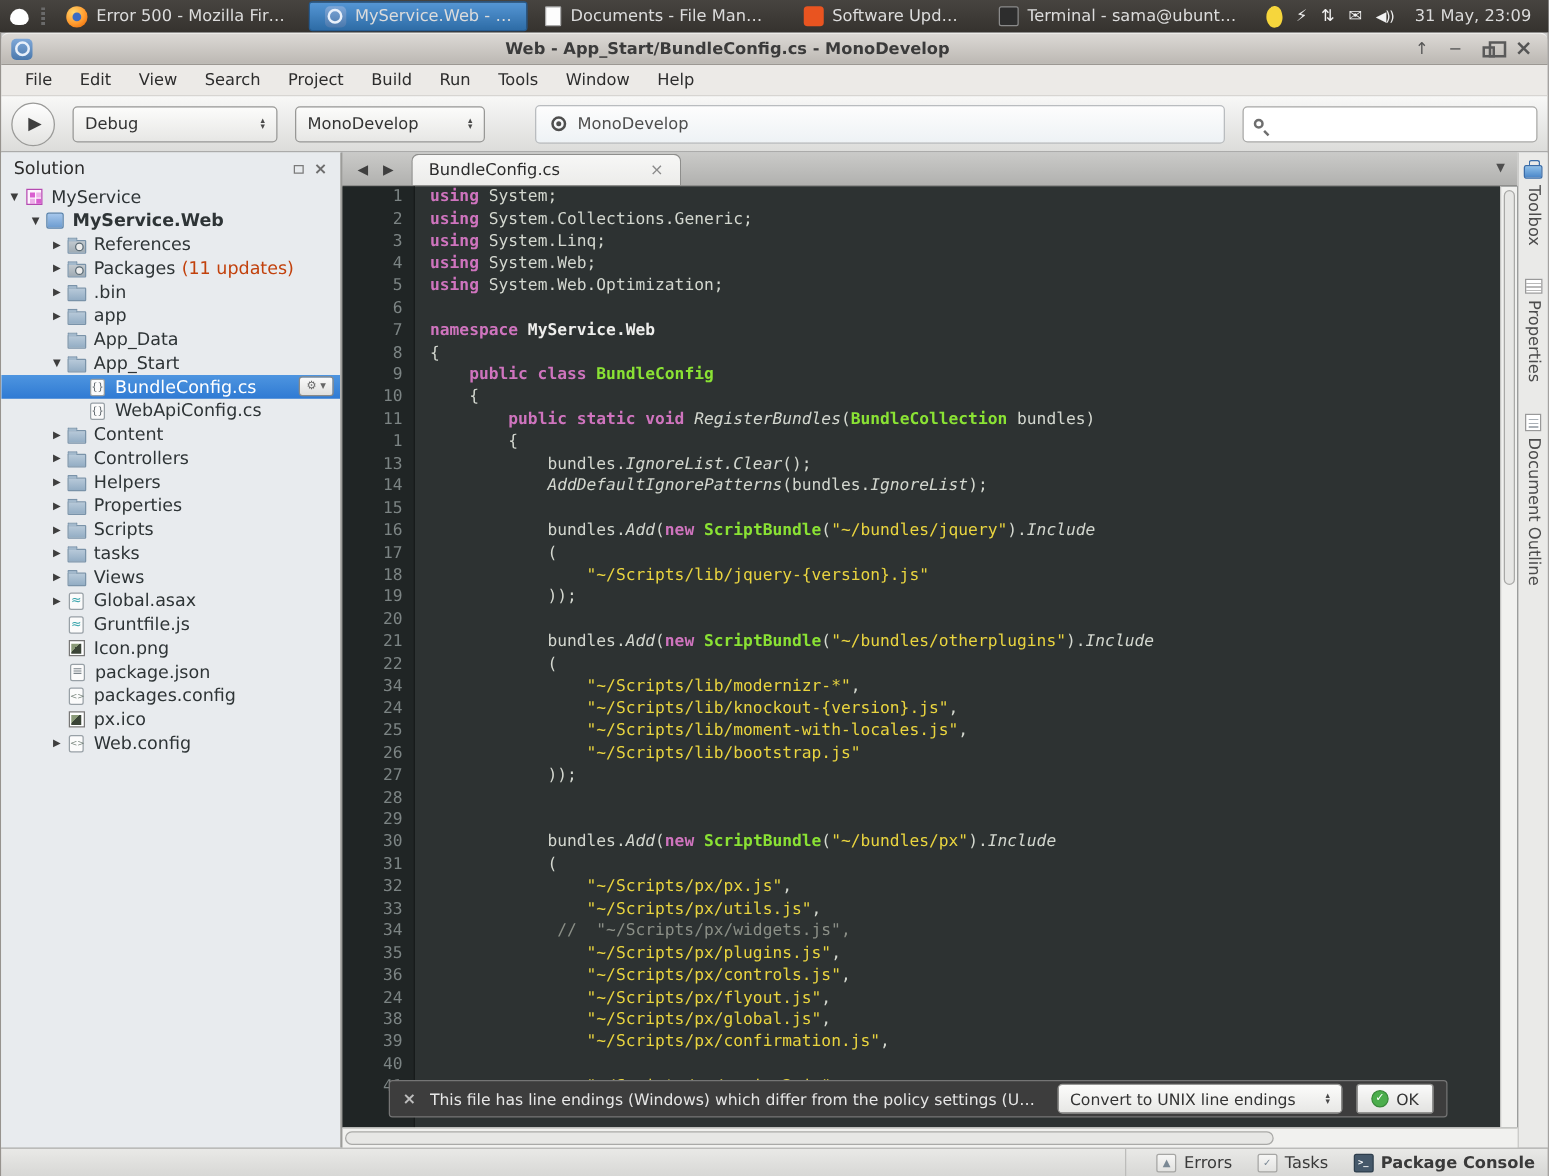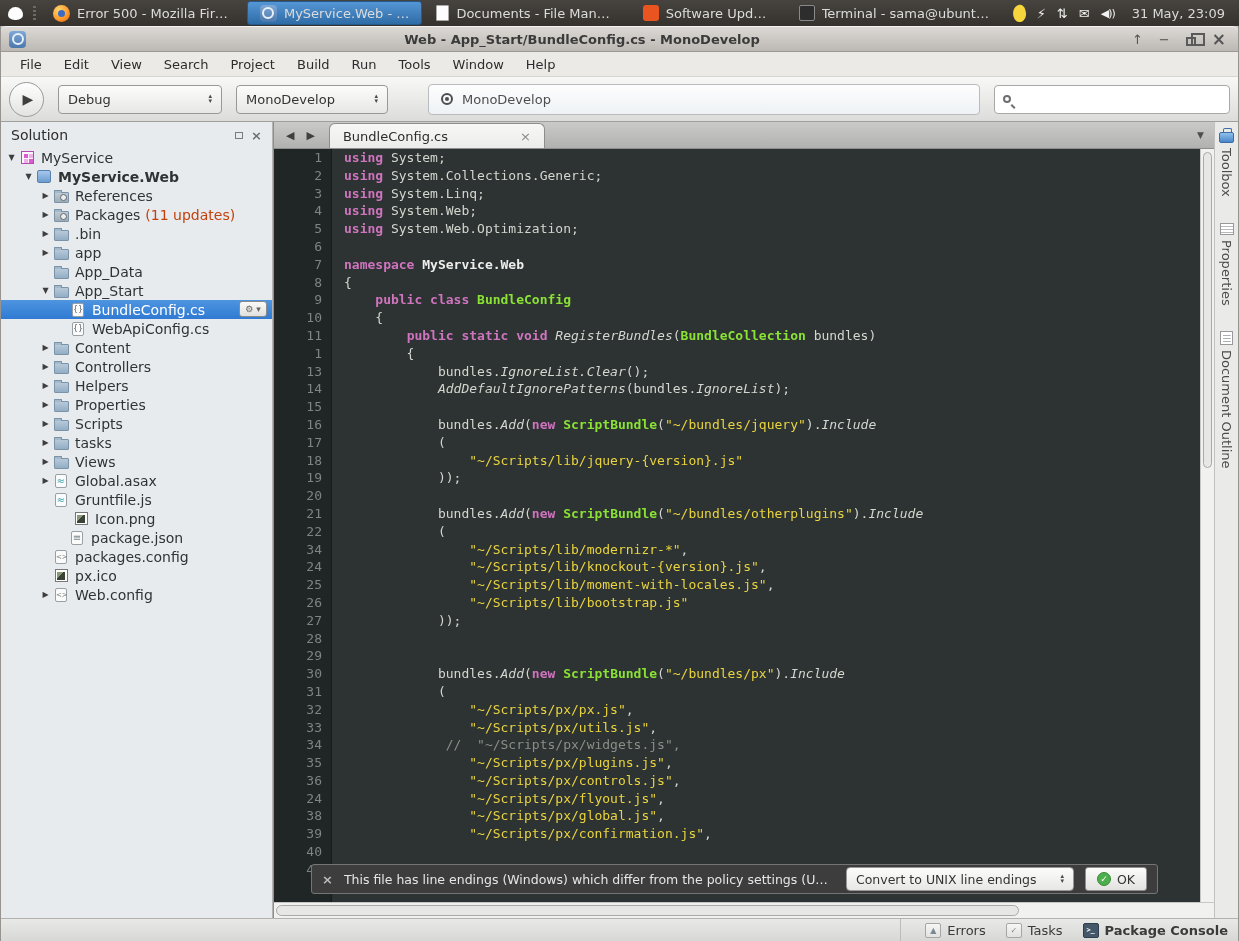--- a/index.html
+++ b/index.html
@@ -372,28 +372,28 @@
               </span>
               <span class="tree-label">Global.asax</span>
             </div>
             <div class="tree-row" style="padding-left: 38px;">
               <span class="expander"></span>
               <span class="ti ti-wave">
                 <i></i>
               </span>
               <span class="tree-label">Gruntfile.js</span>
             </div>
-            <div class="tree-row" style="padding-left: 58px;">
+            <div class="tree-row" style="padding-left: 38px;">
               <span class="expander"></span>
               <span class="ti ti-img">
                 <i></i>
               </span>
               <span class="tree-label">Icon.png</span>
             </div>
-            <div class="tree-row" style="padding-left: 54px;">
+            <div class="tree-row" style="padding-left: 39px;">
               <span class="expander"></span>
               <span class="ti ti-json">
                 <i></i>
               </span>
               <span class="tree-label">package.json</span>
             </div>
             <div class="tree-row" style="padding-left: 38px;">
               <span class="expander"></span>
               <span class="ti ti-code">
                 <i></i>

